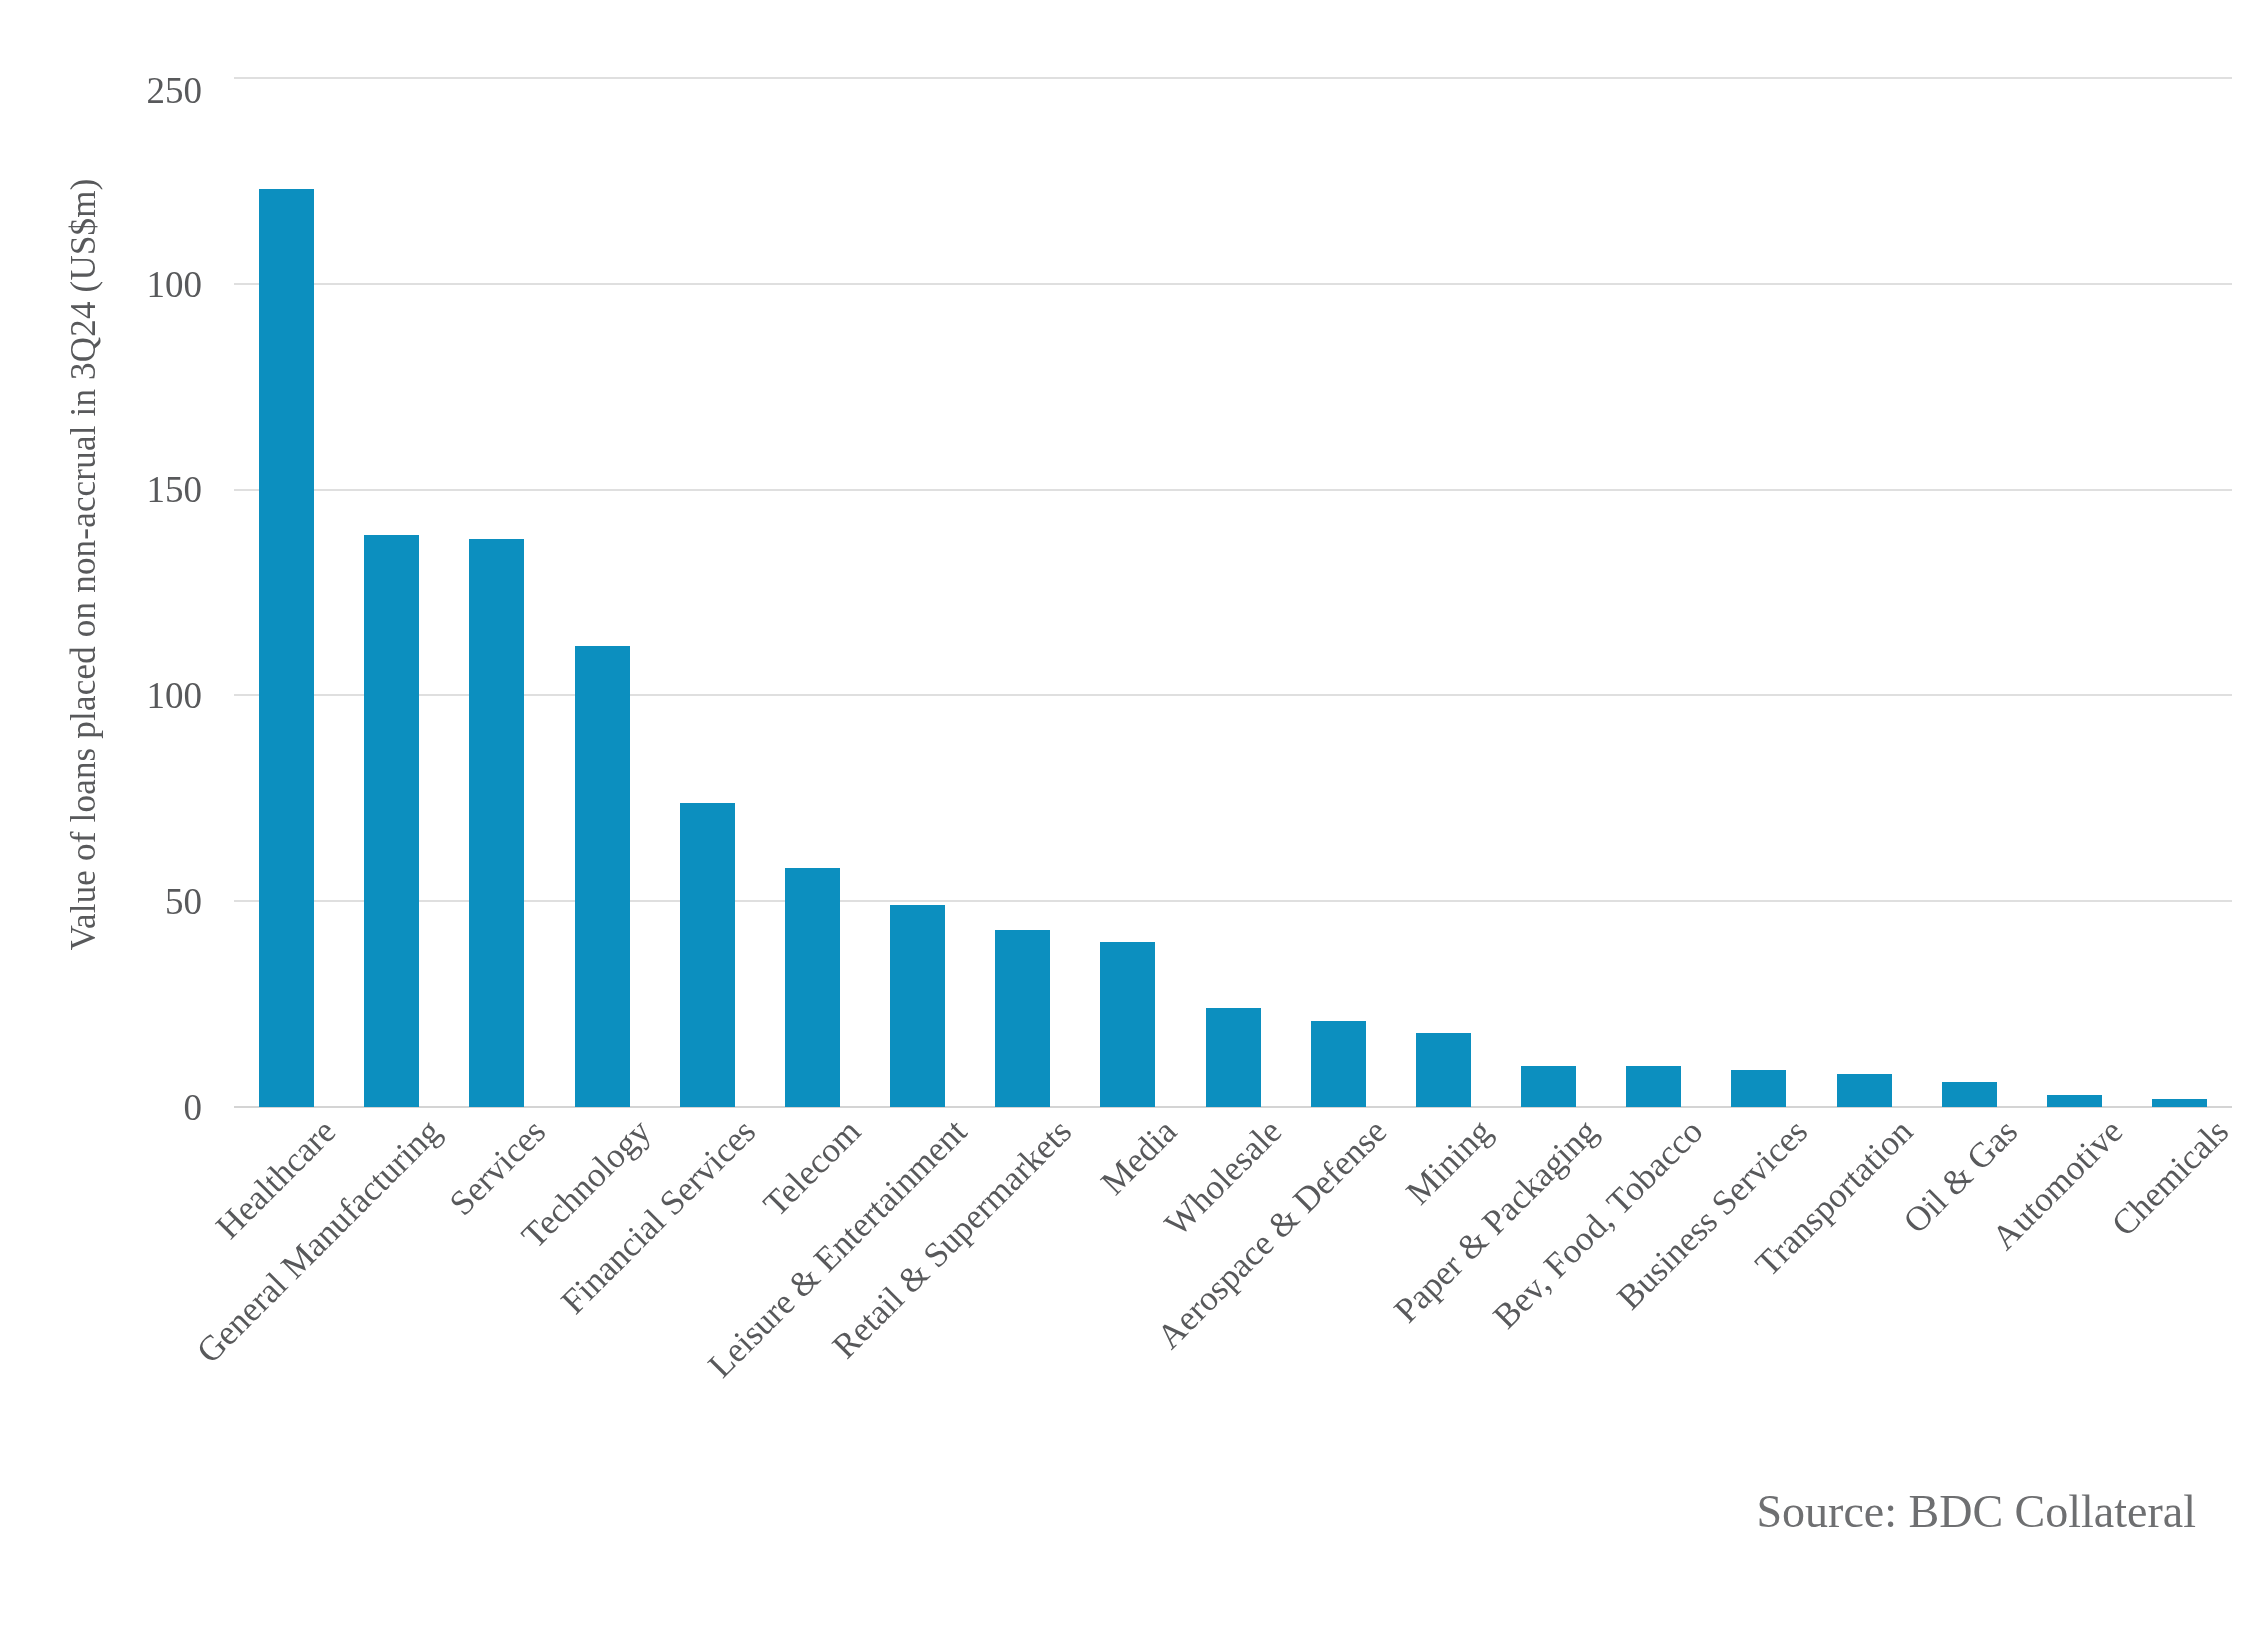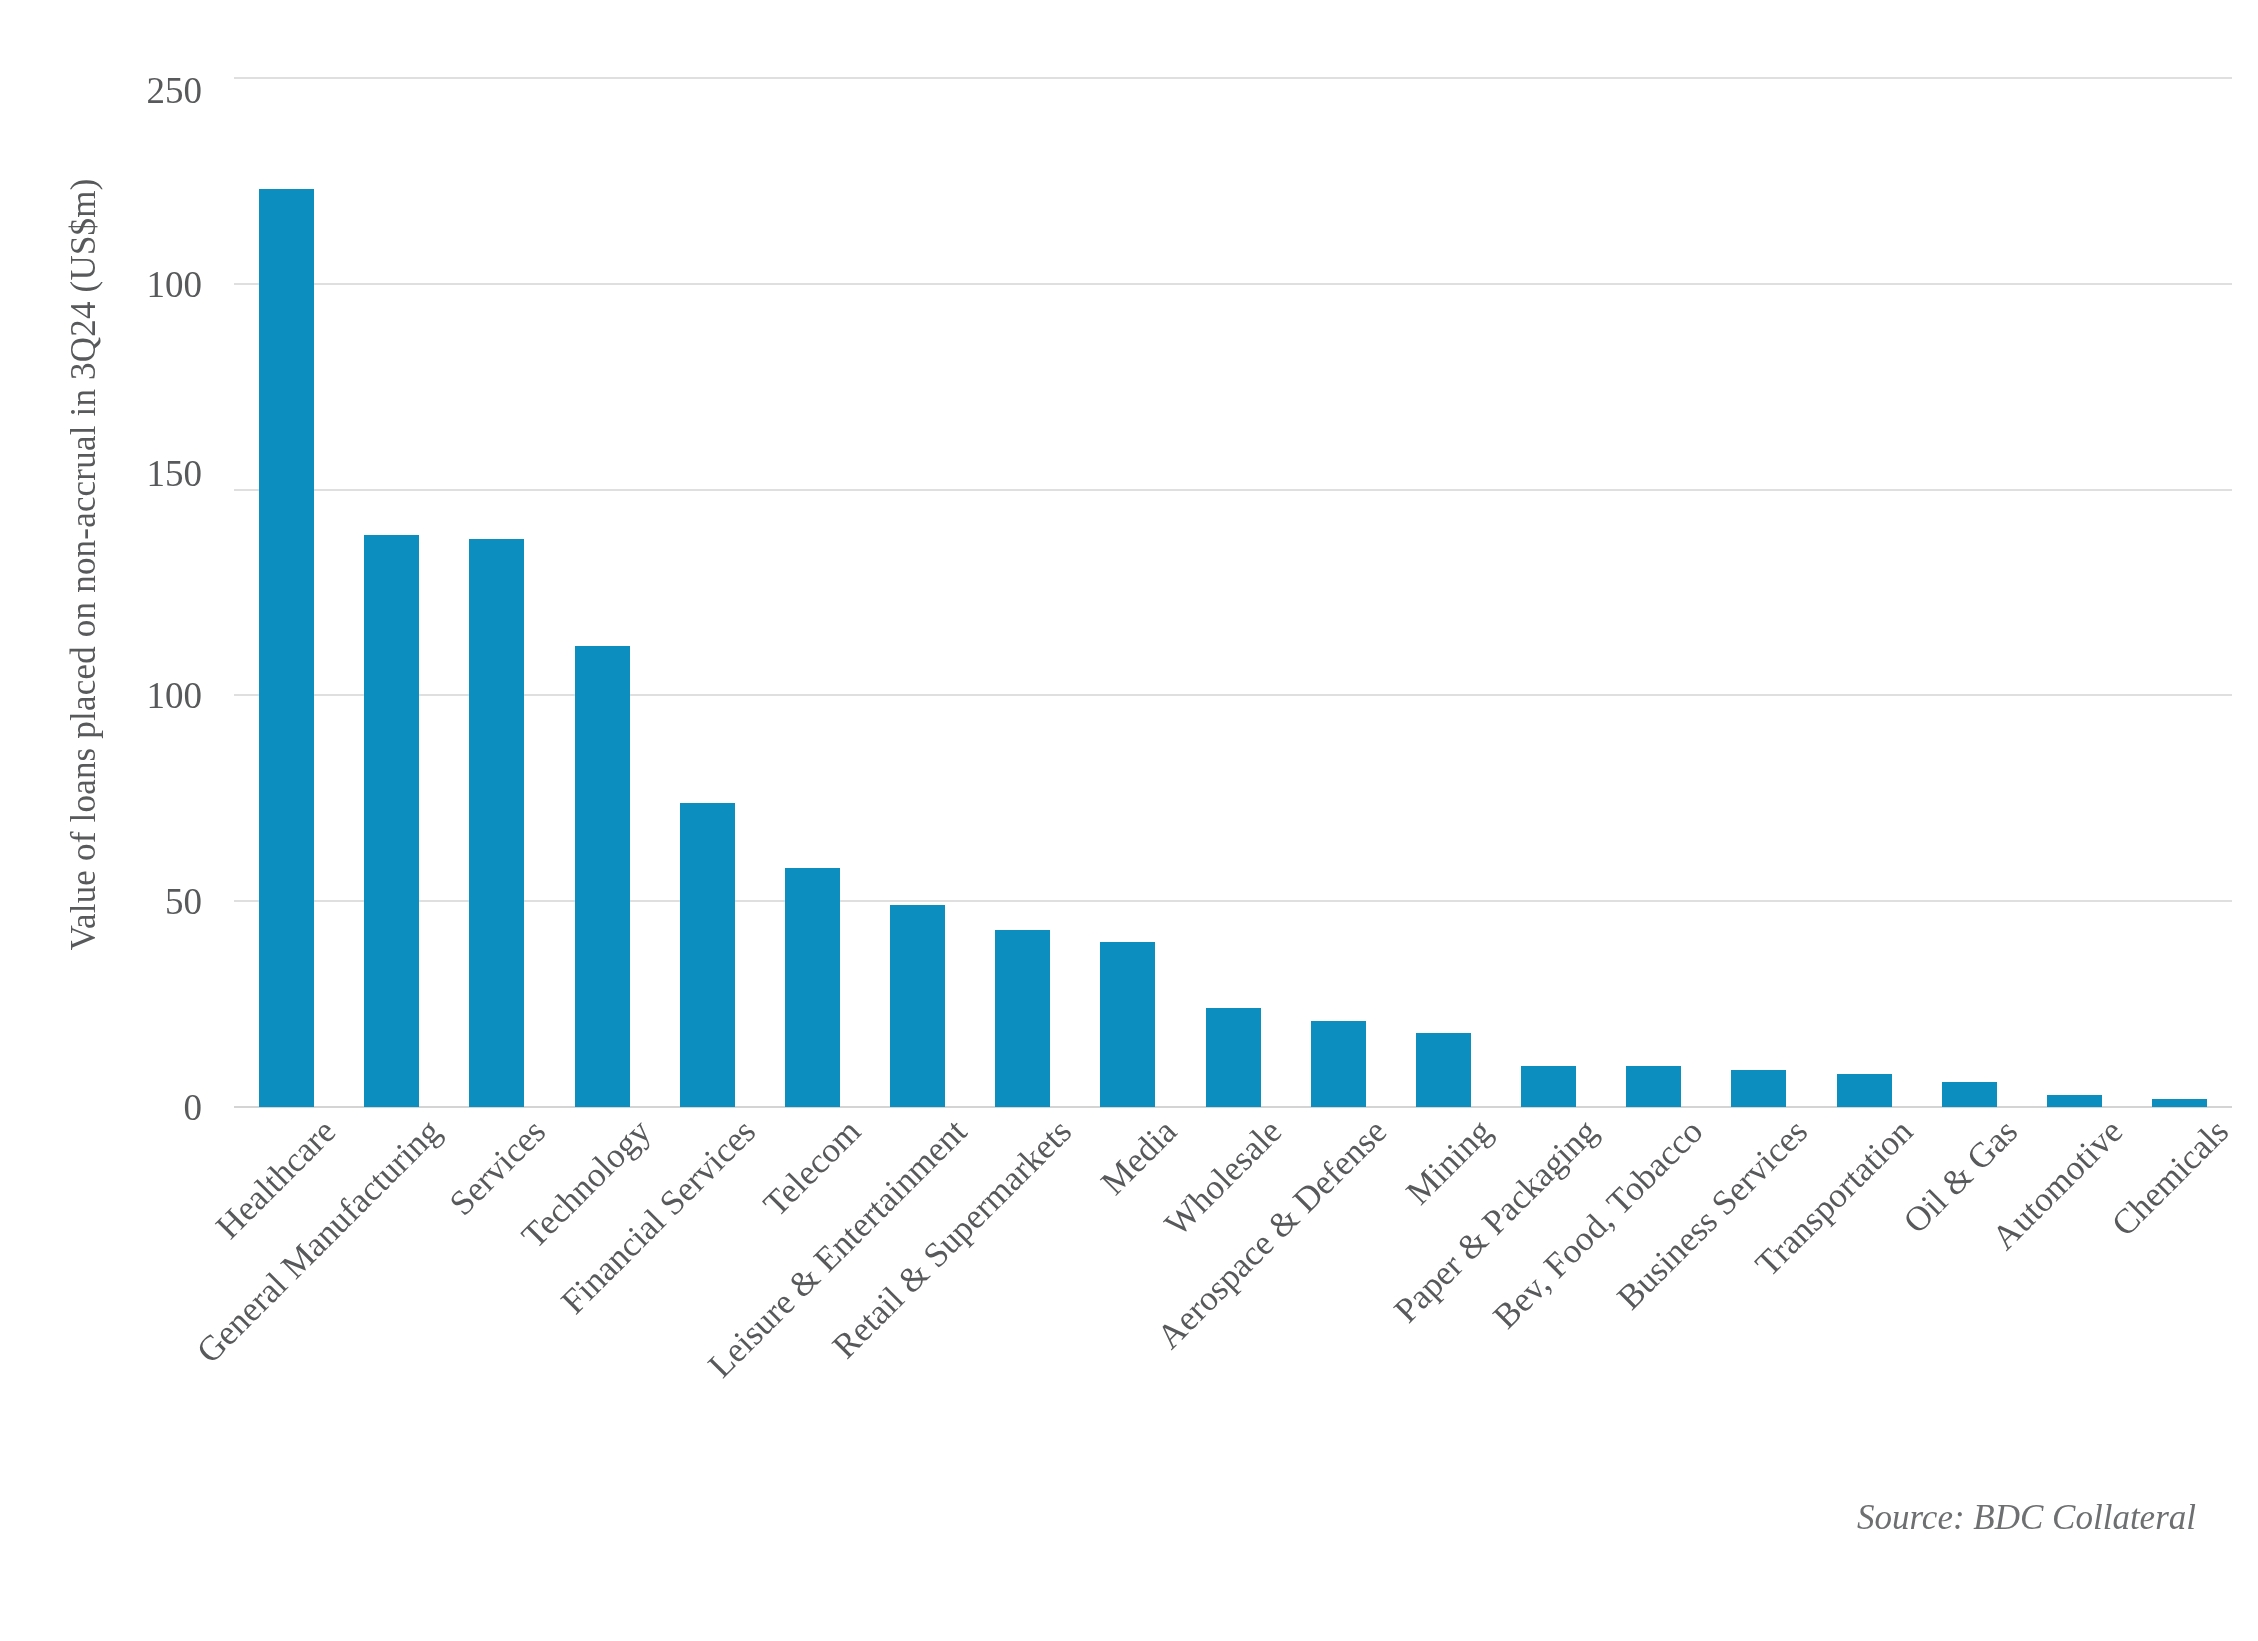--- a/index.html
+++ b/index.html
@@ -102,24 +102,23 @@
     color: #58595b;
     white-space: nowrap;
     line-height: 1;
   }
 
   
   #source-note {
     position: absolute;
     right: 62px;
     bottom: 104px;
-    font-size: 35px;
+    font-size: 46px;
     color: #6e6f71;
     white-space: nowrap;
-    font-style: italic;
   }
 </style>
 </head>
 <body>
 
 <div id="chart-root">
 
   <div id="y-axis-title">Value of loans placed on non-accrual in 3Q24 (US$m)</div>
 
   <div id="plot-area">
@@ -128,21 +127,21 @@
         <div class="gridline" style="top: 822px;"></div>
         <div class="gridline" style="top: 616px;"></div>
         <div class="gridline" style="top: 411px;"></div>
         <div class="gridline" style="top: 205px;"></div>
         <div class="gridline" style="top: -0.9px;"></div>
       </div>
     <div id="ticks-layer">
         <div class="tick-label" style="top: 1029px;">0</div>
         <div class="tick-label" style="top: 823px;">50</div>
         <div class="tick-label" style="top: 617px;">100</div>
-        <div class="tick-label" style="top: 395px;">150</div>
+        <div class="tick-label" style="top: 411px;">150</div>
         <div class="tick-label" style="top: 206px;">100</div>
         <div class="tick-label" style="top: 0px; margin-top: 12px;">250</div>
       </div>
     <div id="bars-layer">
         <div class="bar-slot" style="left: 0px; width: 105px;">
           <div class="bar" title="Healthcare: 223" style="height: 918px; background: rgb(12, 143, 191);"></div>
         </div>
         <div class="bar-slot" style="left: 105px; width: 105px;">
           <div class="bar" title="General Manufacturing: 139" style="height: 572px; background: rgb(12, 143, 191);"></div>
         </div>

